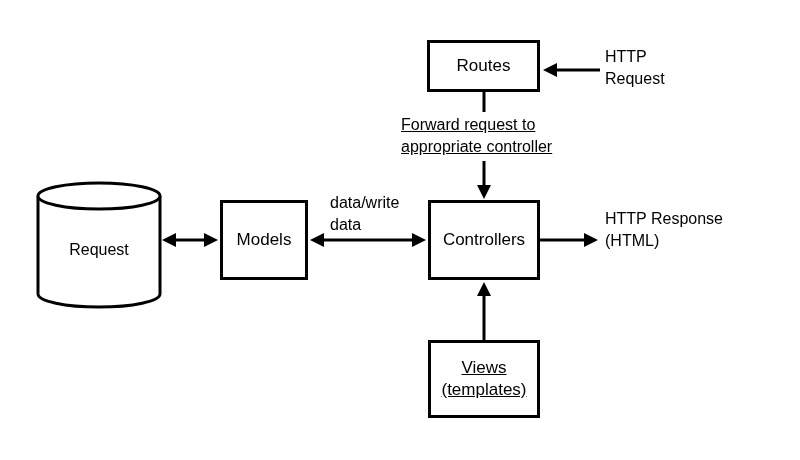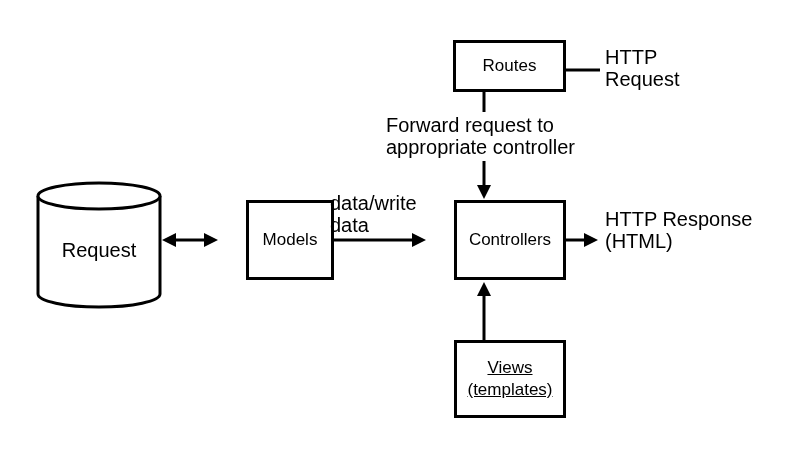--- a/index.html
+++ b/index.html
@@ -21,35 +21,34 @@
     box-sizing: border-box;
     border: 3px solid #000000;
     background: #ffffff;
     display: flex;
     align-items: center;
     justify-content: center;
     text-align: center;
     font-size: 17px;
     line-height: 22px;
     white-space: pre-line;
-    margin-left: 26px;
   }
   .node-routes      { left: 427px; top: 40px;  width: 113px; height: 52px; }
   .node-models      { left: 220px; top: 200px; width: 88px;  height: 80px; }
   .node-controllers { left: 428px; top: 200px; width: 112px; height: 80px; }
   .node-views       { left: 428px; top: 340px; width: 112px; height: 78px; text-decoration: underline; }
   .label {
     position: absolute;
-    font-size: 20px;
+    font-size: 16px;
     line-height: 22px;
     white-space: pre-line;
     text-align: left;
   }
   .label-http-request    { left: 605px; top: 46px; }
-  .label-forward-request { left: 386px; top: 114px; }
+  .label-forward-request { left: 401px; top: 114px; text-decoration: underline; }
   .label-read-write      { left: 330px; top: 192px; }
   .label-http-response   { left: 605px; top: 208px; }
   .label-database {
     left: 38px; top: 239px; width: 122px;
     text-align: center;
   }
 </style>
 </head>
 <body>
 

